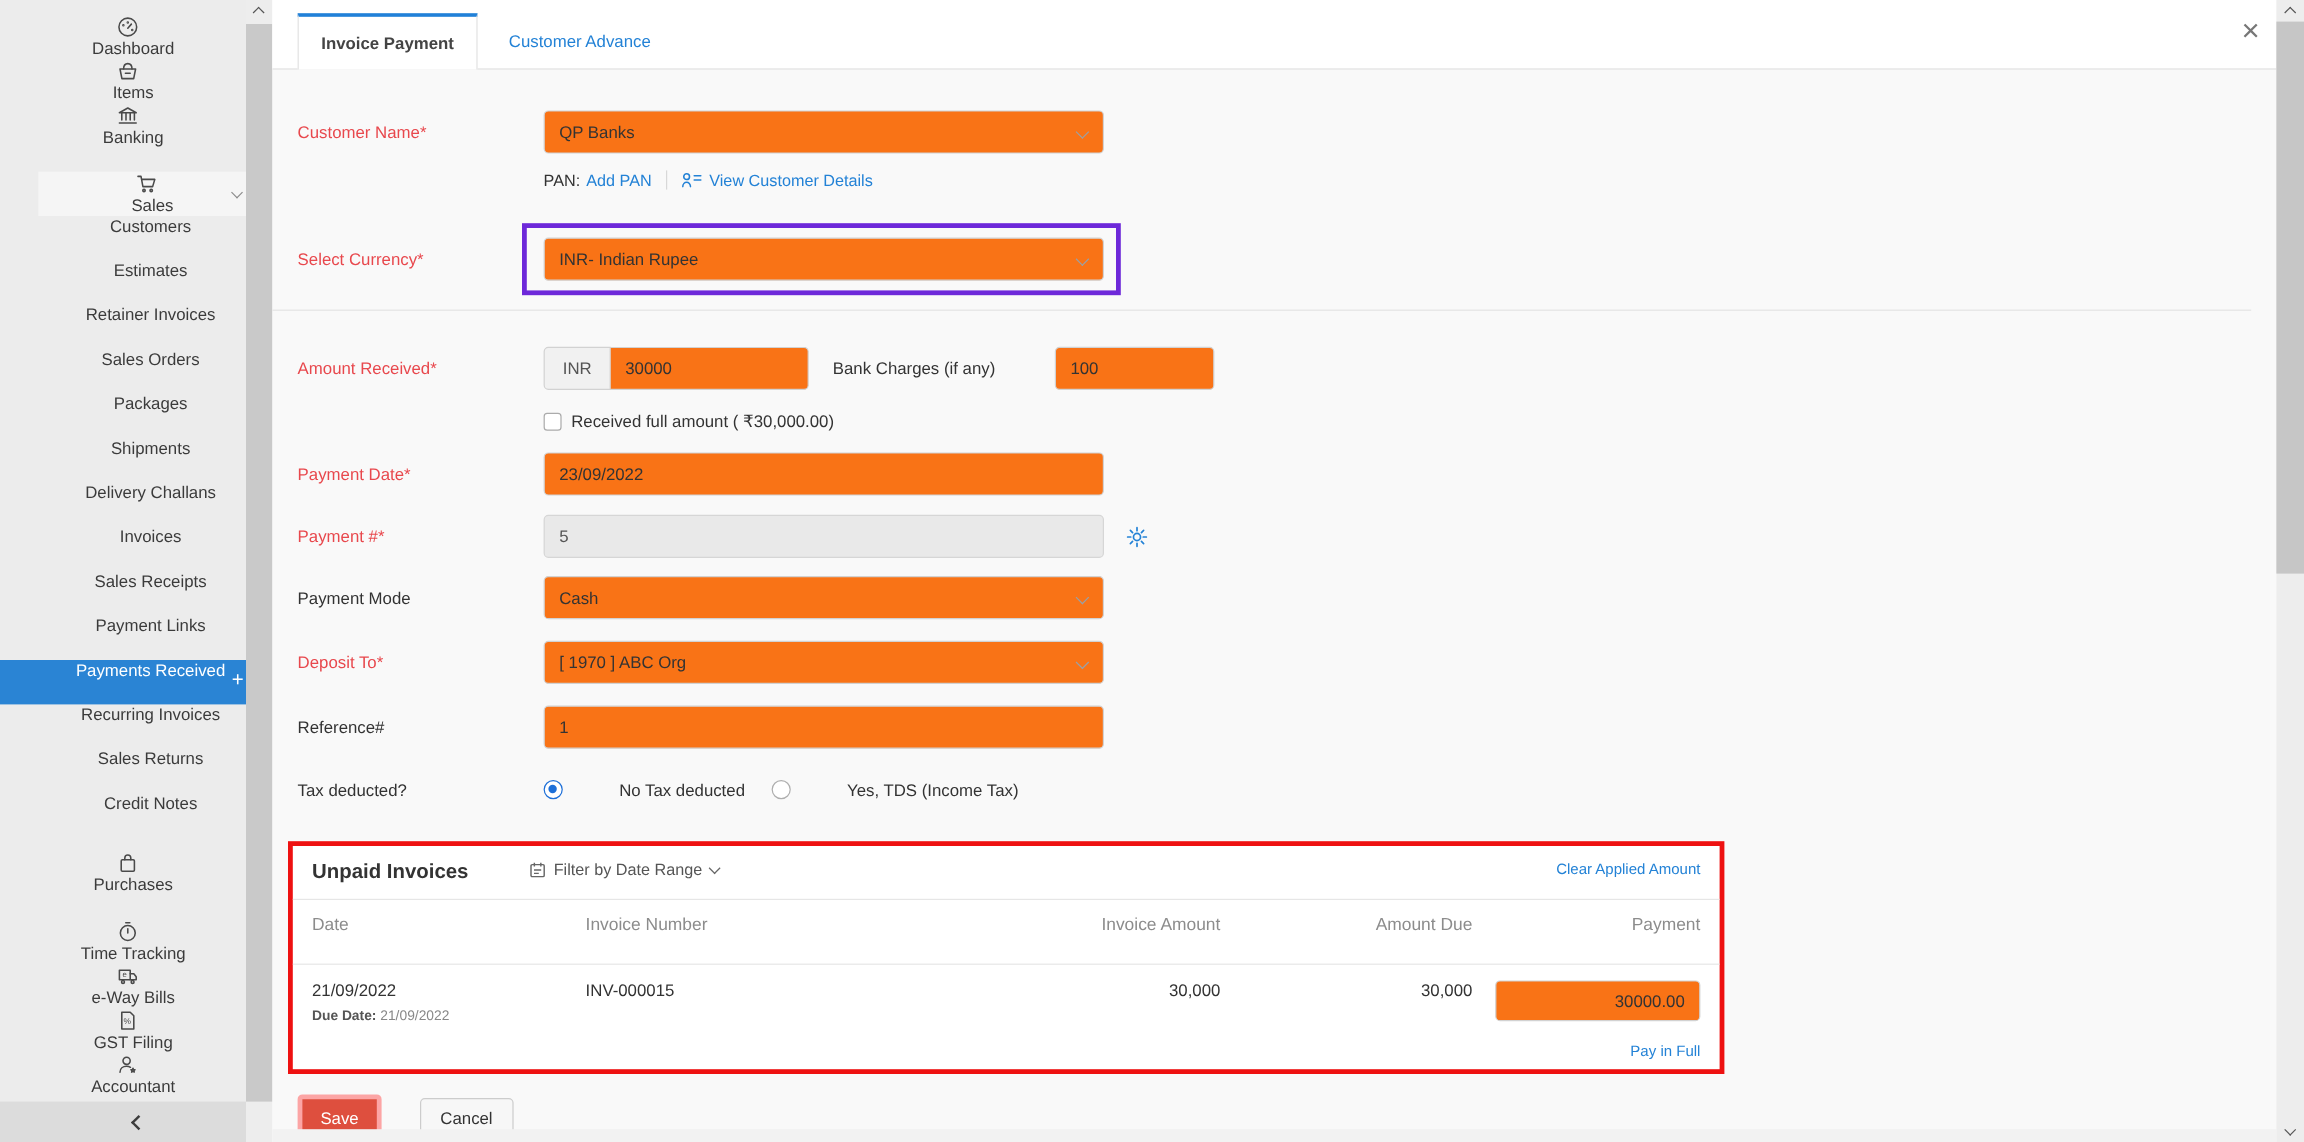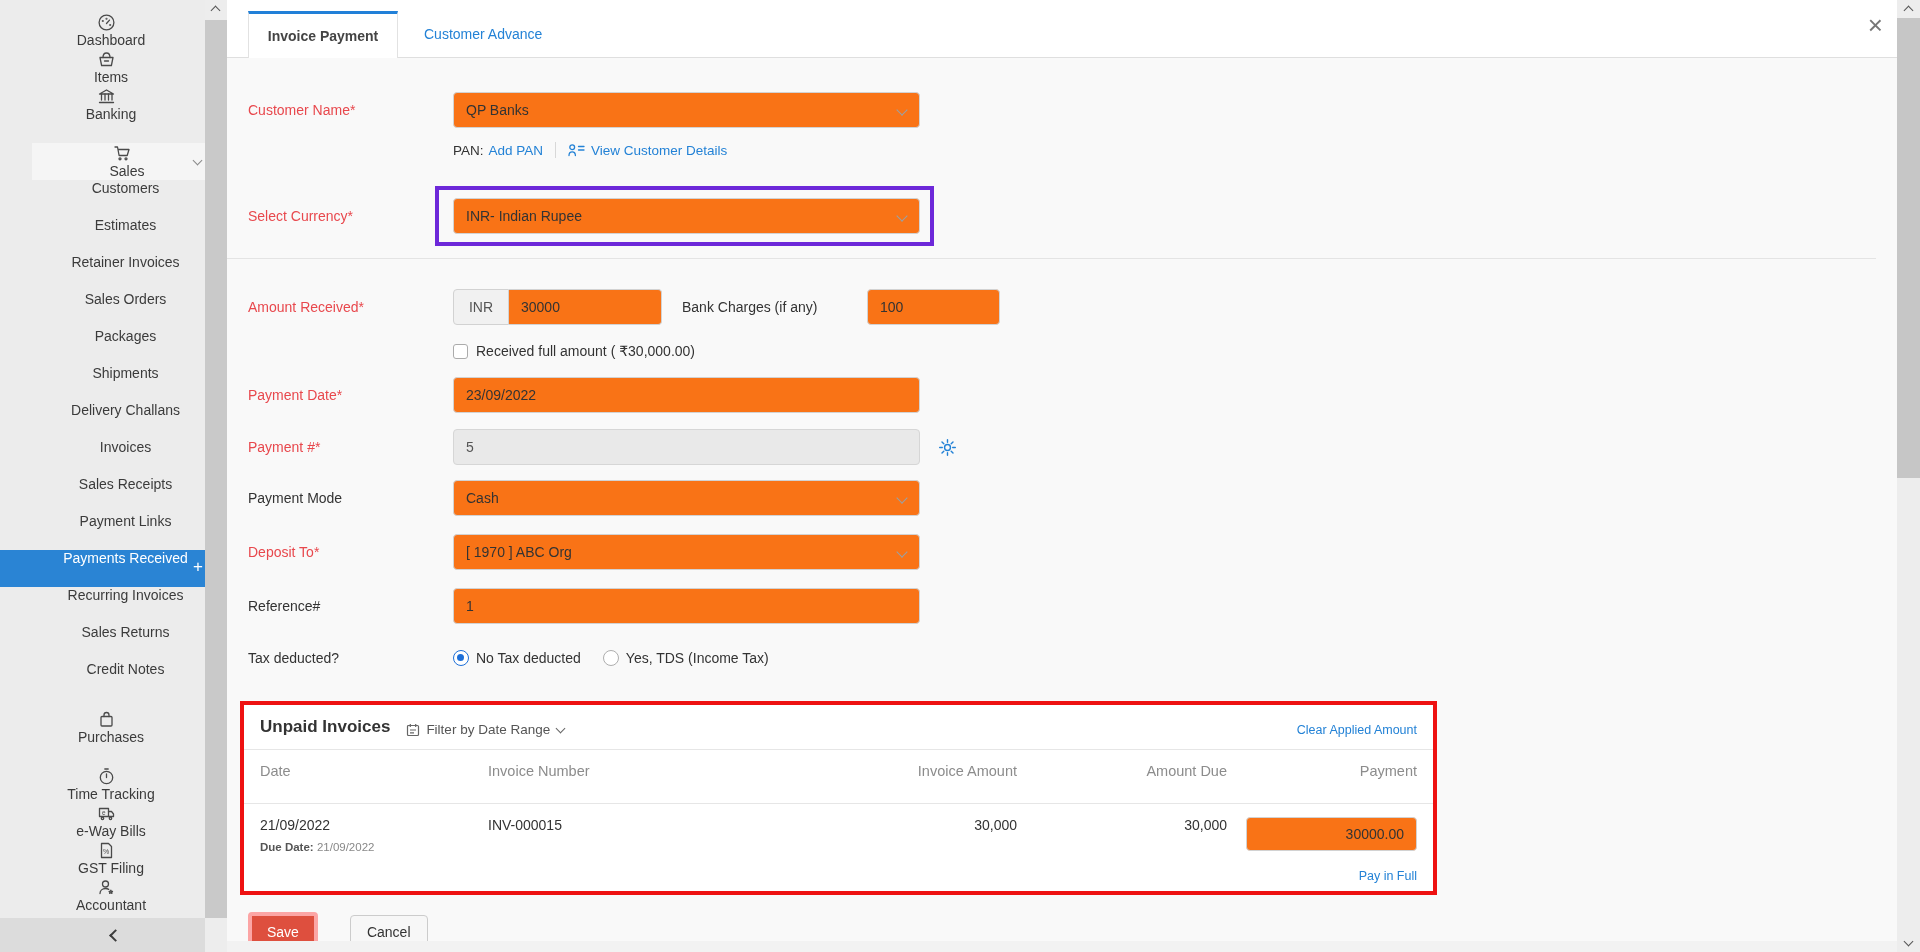--- a/index.html
+++ b/index.html
@@ -62,42 +62,42 @@
 
   .row-currency { margin-top:26px; align-items:center; }
   .annotate-red { border:4px solid #6d28d9; padding:8px 10px 8px 14px; margin-left:-18px; background:transparent; }
 
   .section-divider { margin-top:12px; height:1px; background:#E4E4E4; width:1649px; margin-left:-21px; }
 
   .row-amount { margin-top:30px; }
   .inr-group { display:flex; }
   .inr-prefix { width:56px; height:36px; background:#F1F1F1; border:1px solid #D2D2D2; border-radius:4px 0 0 4px;
     display:flex; align-items:center; justify-content:center; font-size:14px; color:#555; }
-  .inr-input { width:153px; border-radius:0 4px 4px 0; border-left:none; }
+  .inr-input { width:165px; border-radius:0 4px 4px 0; border-left:none; }
   .bank-label { margin-left:20px; width:165px; font-size:14px; color:#333; }
   .bank-input { width:133px; margin-left:20px; }
 
   .row-check { margin-top:17px; margin-left:205px; display:flex; align-items:center; height:18px; }
   .checkbox { width:15px; height:15px; border:1px solid #ABABAB; border-radius:3px; background:#fff; margin-right:8px; flex:none; cursor:pointer; }
   .check-label { font-size:14px; color:#333; }
 
   .row-gap17 { margin-top:17px; } .row-gap16 { margin-top:16px; } .row-gap15 { margin-top:15px; } .row-gap18 { margin-top:18px; }
   .tbox.disabled { background:#E9E9E9; color:#555; border-color:#D6D6D6; }
   .gear-btn { margin-left:18px; cursor:pointer; display:inline-flex; }
 
   .row-tax { margin-top:24px; height:20px; }
   .radio-group { display:flex; align-items:center; }
-  .radio-opt { display:flex; align-items:center; margin-right:22px; font-size:14px; color:#333; cursor:pointer; }
+  .radio-opt { display:flex; align-items:center; margin-right:22px; font-size:14px; color:#333; cursor:pointer;gap:40px; }
   .radio { width:16px; height:16px; border-radius:50%; border:1.5px solid #AEAEAE; margin-right:7px; background:#fff; position:relative; flex:none; }
   .radio.on { border-color:#1D6FD8; }
   .radio.on::after { content:""; position:absolute; left:3px; top:3px; width:7px; height:7px; border-radius:50%; background:#1D6FD8; }
 
   
   .unpaid-card { margin-top:33px; margin-left:-8px; width:1197px; border:4px solid #EE1111; background:#fff; padding:12px 16px 8px; }
-  .uc-head { display:flex; align-items:flex-end; }
+  .uc-head { display:flex; align-items:flex-start;gap:35px; }
   .uc-title { font-size:17px; font-weight:700; color:#333; }
   .uc-filter { display:flex; align-items:center; margin-left:16px; font-size:13.5px; color:#555; cursor:pointer; }
   .uc-filter svg { margin-right:6px; }
   .uc-filter .caret { width:7px; height:7px; border-right:1.5px solid #666; border-bottom:1.5px solid #666; transform:rotate(45deg); margin:-3px 0 0 7px; }
   .uc-clear { margin-left:auto; font-size:12.5px; color:#2382D6; cursor:pointer; }
   .uc-hr { height:1px; background:#E6E6E6; margin:12px -16px 0; }
   .uc-grid { display:grid; grid-template-columns:228px 306px 1fr 210px 190px; align-items:center; }
   .uc-colhead { padding:13px 0 12px; font-size:14.5px; color:#8C8C8C; }
   .r { text-align:right; }
   .uc-row { padding-top:13px; font-size:14px; color:#333; align-items:start; }

